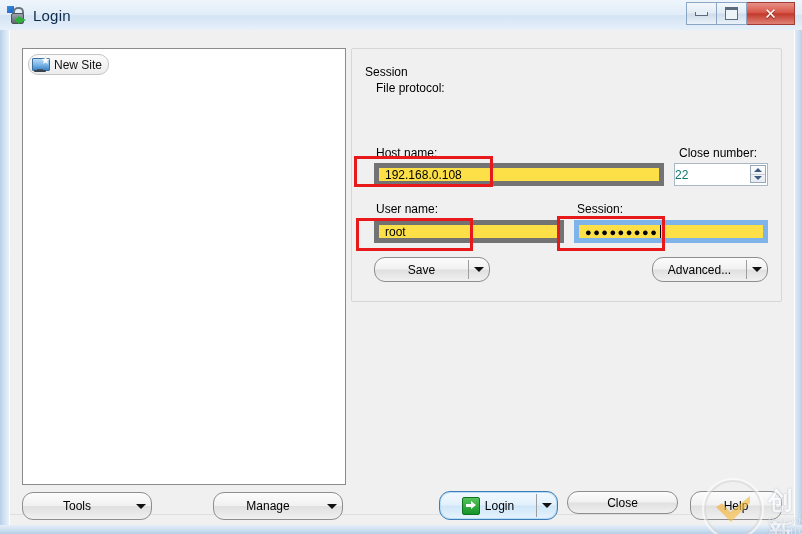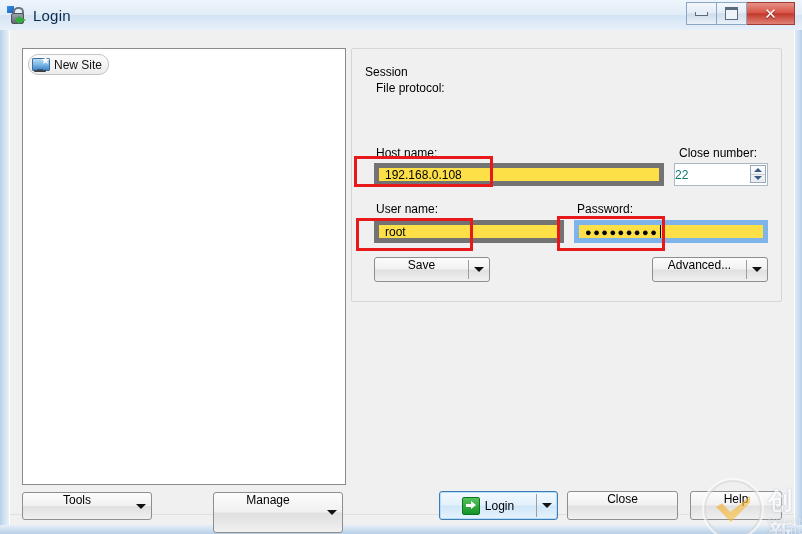--- a/index.html
+++ b/index.html
@@ -107,23 +107,23 @@
   .tri-dn{width:0;height:0;border-left:4px solid transparent;border-right:4px solid transparent;border-top:4px solid #3c5a80;}
 
   
   .combo{position:absolute;box-sizing:border-box;border:1px solid #8e8e8e;border-radius:2px;
     background:linear-gradient(to bottom,#fdfdfd 0%,#f1f1f1 48%,#e3e3e3 52%,#f3f3f3 100%);
     display:flex;align-items:center;padding-left:6px;font-size:12px;color:#000;}
   .combo-arrow{position:absolute;right:8px;top:50%;margin-top:-2px;
     width:0;height:0;border-left:5px solid transparent;border-right:5px solid transparent;border-top:5px solid #111;}
 
   
-  .btn{position:absolute;box-sizing:border-box;border:1px solid #8e8e8e;border-radius:3px;
+  .btn{position:absolute;box-sizing:border-box;border:1px solid #8e8e8e;border-radius:11px;
     background:linear-gradient(to bottom,#fcfcfc 0%,#f1f1f1 48%,#e0e0e0 52%,#f0f0f0 100%);
-    display:flex;justify-content:center;font-size:12px;color:#000;cursor:default;}
+    display:flex;align-items:center;justify-content:center;font-size:12px;color:#000;cursor:default;}
   .btn.split{justify-content:flex-start;}
   .btn .split-label{flex:1;text-align:center;}
   .btn .split-div{width:1px;align-self:stretch;background:#9e9e9e;margin:2px 0;}
   .btn .split-arrow-box{width:20px;display:flex;align-items:center;justify-content:center;}
   .tri-dn-blk{width:0;height:0;border-left:5px solid transparent;border-right:5px solid transparent;border-top:5px solid #111;}
   .btn.default{border:1px solid #3d7cb5;
     background:linear-gradient(to bottom,#f2f9ff 0%,#e2f0fb 48%,#cfe6f8 52%,#e6f3fd 100%);
     box-shadow:inset 0 0 0 1px #b7dcf5;}
   .login-icon{position:relative;width:16px;height:16px;margin-right:5px;
     background:linear-gradient(to bottom,#57c35d,#149429);border:1px solid #0d7320;border-radius:2px;}
@@ -236,21 +236,21 @@
             <span class="tri-dn"></span>
           </span>
       </span>
     </div>
 
     <div class="lbl" style="left:366px;top:172px;">User name:</div>
     <div class="field" style="left:364px;top:190px;width:190px;height:23px;">
       <span>root</span>
     </div>
 
-    <div class="lbl" style="left:567px;top:172px;">Password:</div>
+    <div class="lbl" style="left:567px;top:172px;">Session:</div>
     <div class="field focused" style="left:564px;top:190px;width:194px;height:23px;">
       <span class="dots">●●●●●●●●●</span>
         <span class="caret"></span>
     </div>
 
     <div class="btn split" style="left:364px;top:227px;width:116px;height:25px;">
       <span class="split-label">Save</span>
       <span class="split-div"></span>
       <span class="split-arrow-box">
           <span class="tri-dn-blk"></span>
@@ -265,39 +265,39 @@
     </div>
 
     <div class="sep"></div>
 
     <div class="btn split" style="left:12px;top:462px;width:130px;height:28px;">
       <span class="split-label">Tools</span>
       <span class="split-arrow-box">
           <span class="tri-dn-blk"></span>
         </span>
     </div>
-    <div class="btn split" style="left:203px;top:462px;width:130px;height:41px;">
+    <div class="btn split" style="left:203px;top:462px;width:130px;height:28px;">
       <span class="split-label">Manage</span>
       <span class="split-arrow-box">
           <span class="tri-dn-blk"></span>
         </span>
     </div>
 
     <div class="btn default split" style="left:429px;top:461px;width:119px;height:29px;">
       <span class="split-label" style="display:flex;align-items:center;justify-content:center;">
         <span class="login-icon"></span>
         <span>Login</span>
       </span>
       <span class="split-div"></span>
       <span class="split-arrow-box">
           <span class="tri-dn-blk"></span>
         </span>
     </div>
 
-    <div class="btn" style="left:557px;top:461px;width:111px;height:29px;">
+    <div class="btn" style="left:557px;top:461px;width:111px;height:23px;">
       <span>Close</span>
     </div>
 
     <div class="btn" style="left:680px;top:461px;width:92px;height:29px;">
       <span>Help</span>
     </div>
   </div>
 
   <div class="annot" style="left:354px;top:156px;width:139px;height:31px;"></div>
   <div class="annot" style="left:356px;top:218px;width:117px;height:33px;"></div>

